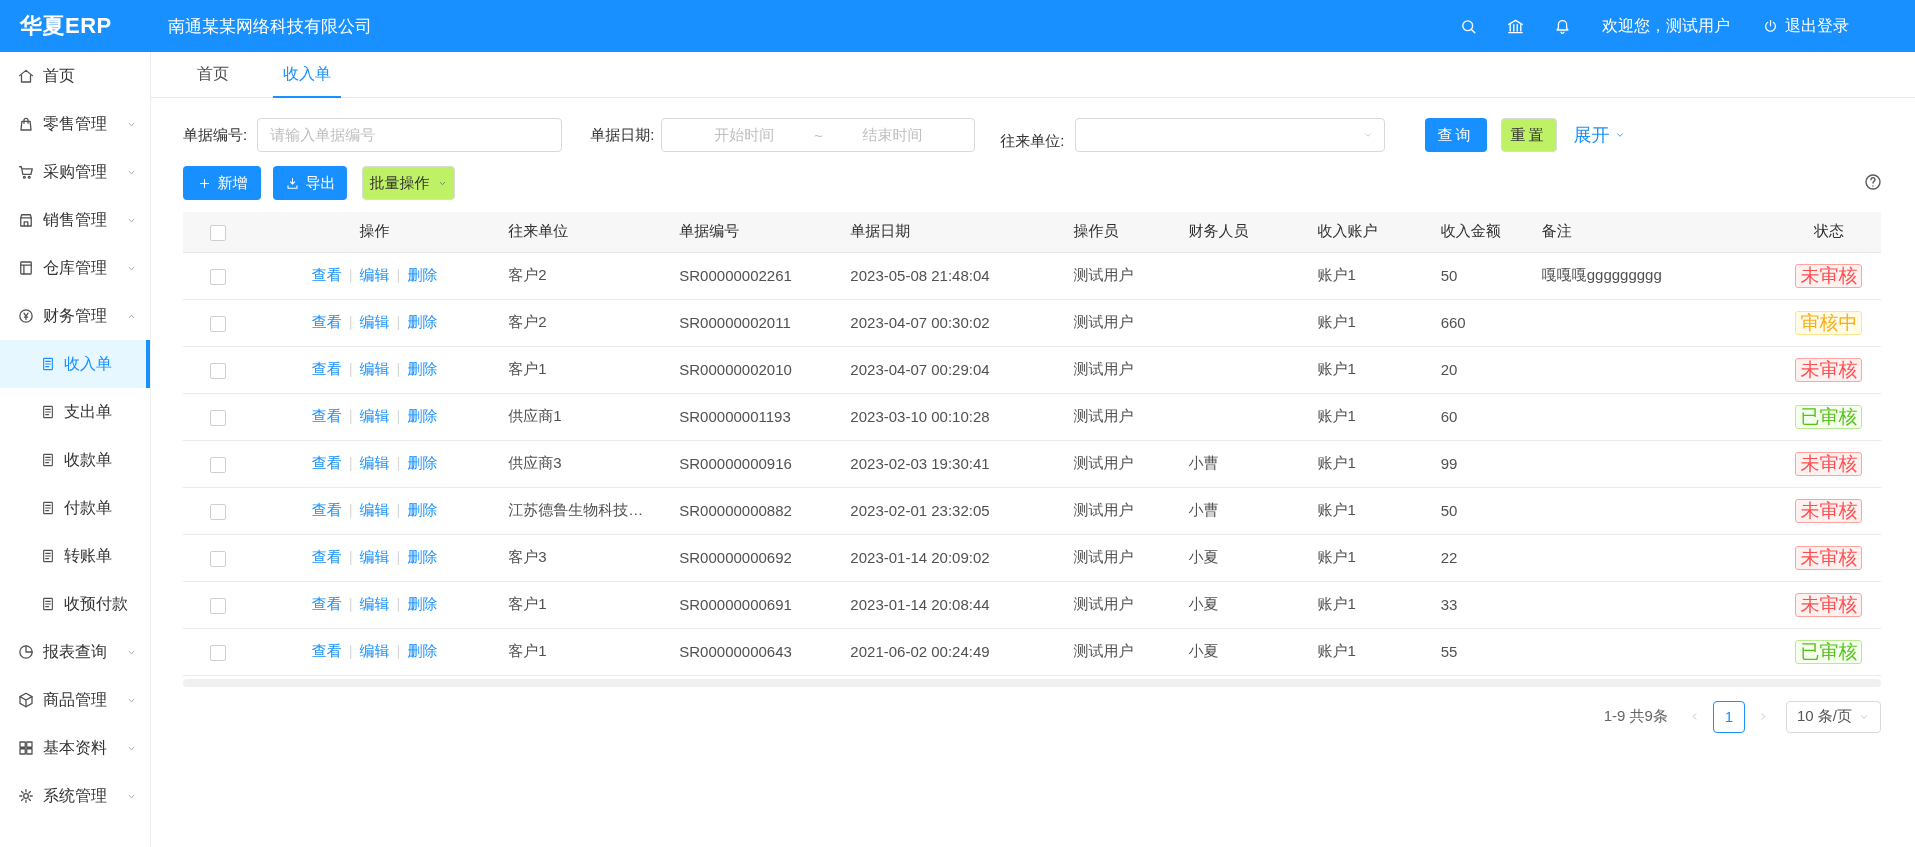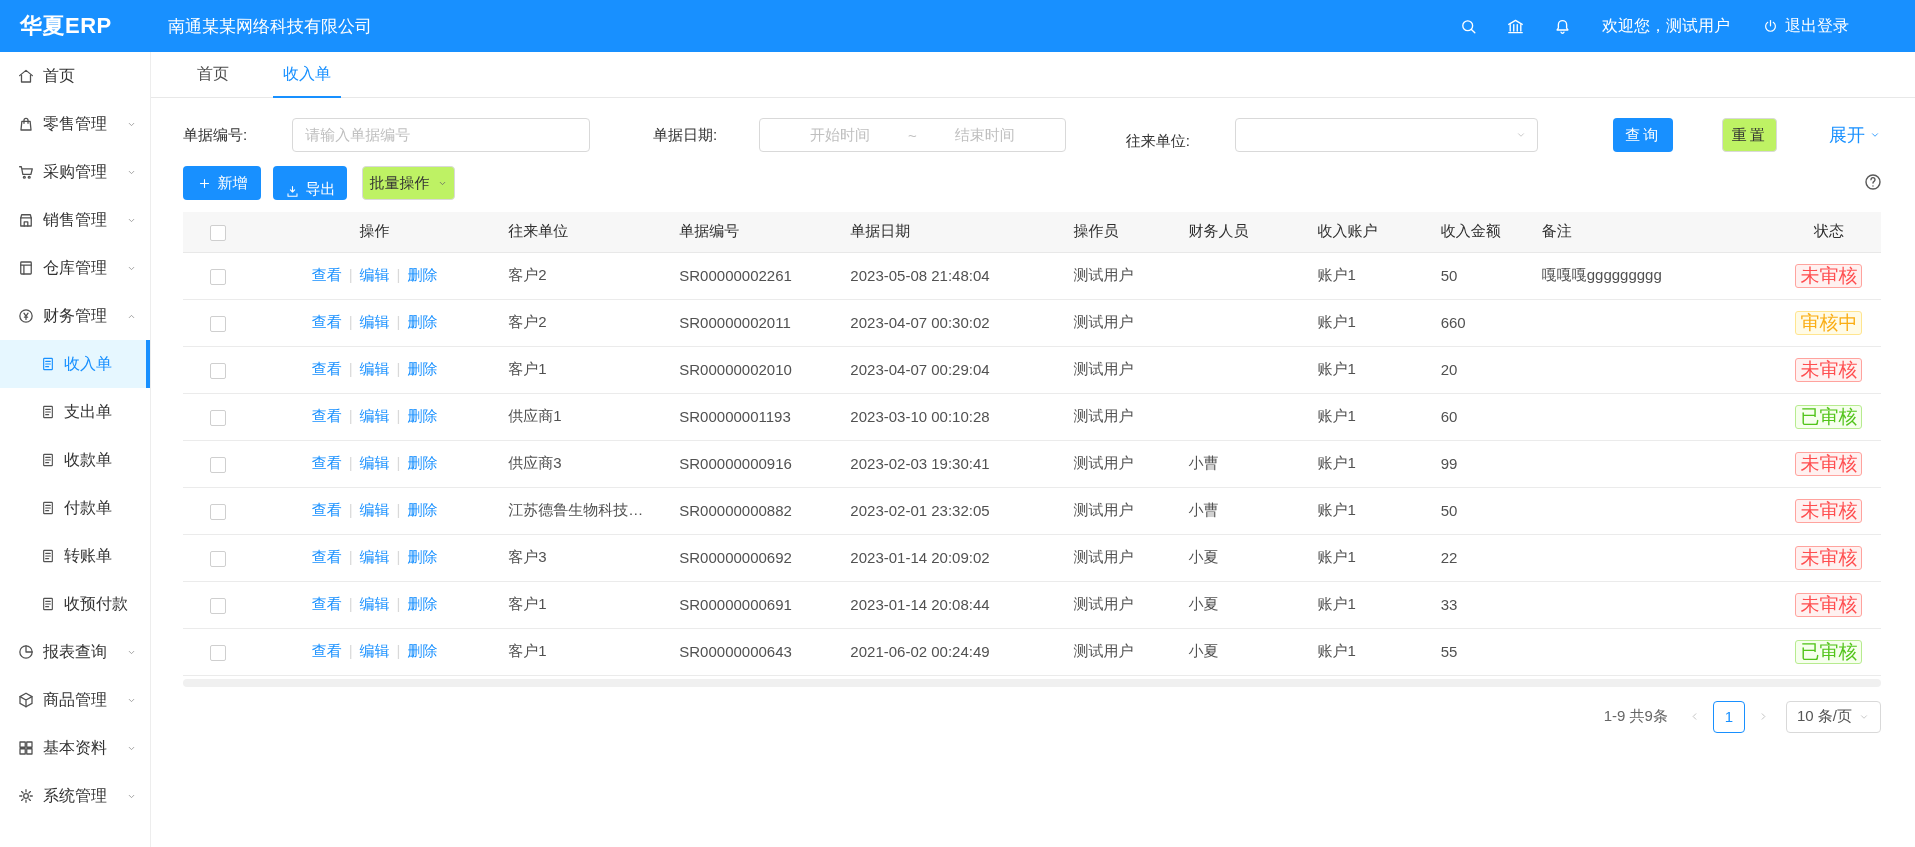--- a/index.html
+++ b/index.html
@@ -39,21 +39,21 @@
   
   .main{flex:1;min-width:0;}
   .tabbar{height:46px;border-bottom:1px solid #e8e8e8;display:flex;padding-left:36px;}
   .tab{padding:0 10px;margin-right:34px;display:flex;align-items:center;font-size:16px;color:#4d4d4d;cursor:pointer;position:relative;white-space:nowrap;}
   .tab.active{color:var(--accent);}
   .tab.active::after{content:"";position:absolute;left:0;right:0;bottom:-1px;height:2px;background:var(--accent);}
 
   .content{position:relative;padding:20px 34px 0 32px;}
 
   
-  .filter-row{display:flex;align-items:center;gap:35px;}
+  .filter-row{display:flex;align-items:center;}
   .f-label{font-size:15px;color:#333;white-space:nowrap;}
   .ml28{margin-left:28px;}
   .ml25{margin-left:25px;margin-top:12px;}
   .input{height:34px;border:1px solid #d9d9d9;border-radius:4px;background:#fff;display:flex;align-items:center;font-size:15px;}
   .ph{color:#bfbfbf;white-space:nowrap;}
   .bill-no-input{width:305px;margin-left:10px;padding:0 12px;cursor:text;}
   .date-input{width:314px;margin-left:7px;padding:0 12px;cursor:pointer;}
   .date-input .half{flex:1;text-align:center;}
   .select{position:relative;}
   .unit-select{width:310px;margin-left:10px;padding:0 28px 0 12px;cursor:pointer;}
@@ -63,21 +63,21 @@
   .btn-default{background:#bef264;border-color:#d9d9d9;color:#333;}
   .search-btn{width:62px;margin-left:40px;letter-spacing:3px;}
   .reset-btn{width:56px;margin-left:14px;letter-spacing:3px;}
   .expand-link{margin-left:17px;color:var(--accent);display:flex;align-items:center;cursor:pointer;font-size:18px;white-space:nowrap;}
   .expand-link .chev{width:12px;height:12px;margin-left:4px;color:var(--accent);}
 
   
   .toolbar{margin-top:14px;display:flex;align-items:center;}
   .bicon{width:15px;height:15px;margin-right:6px;flex:none;}
   .add-btn{width:78px;}
-  .export-btn{width:74px;margin-left:12px;align-items:flex-end;}
+  .export-btn{width:74px;margin-left:12px;}
   .batch-btn{width:93px;margin-left:15px;}
   .batch-btn .bicon2{width:11px;height:11px;margin-left:7px;color:#666;flex:none;}
   .help-icon{position:absolute;right:32px;top:74px;width:20px;height:20px;color:#595959;cursor:pointer;}
 
   
   table.grid{width:1698px;margin-top:12px;border-collapse:collapse;table-layout:fixed;font-size:15px;}
   .grid th{background:#f7f7f7;height:40px;font-weight:500;color:#2f2f2f;border-bottom:1px solid #e8e8e8;text-align:left;padding:0 12px;white-space:nowrap;}
   .grid td{height:47px;border-bottom:1px solid #ebebeb;color:#515151;padding:0 12px;white-space:nowrap;overflow:hidden;text-overflow:ellipsis;}
   .grid .c{text-align:center;}
   .checkbox{display:inline-block;width:16px;height:16px;border:1px solid #cfcfcf;border-radius:2px;background:#fff;vertical-align:middle;cursor:pointer;}

